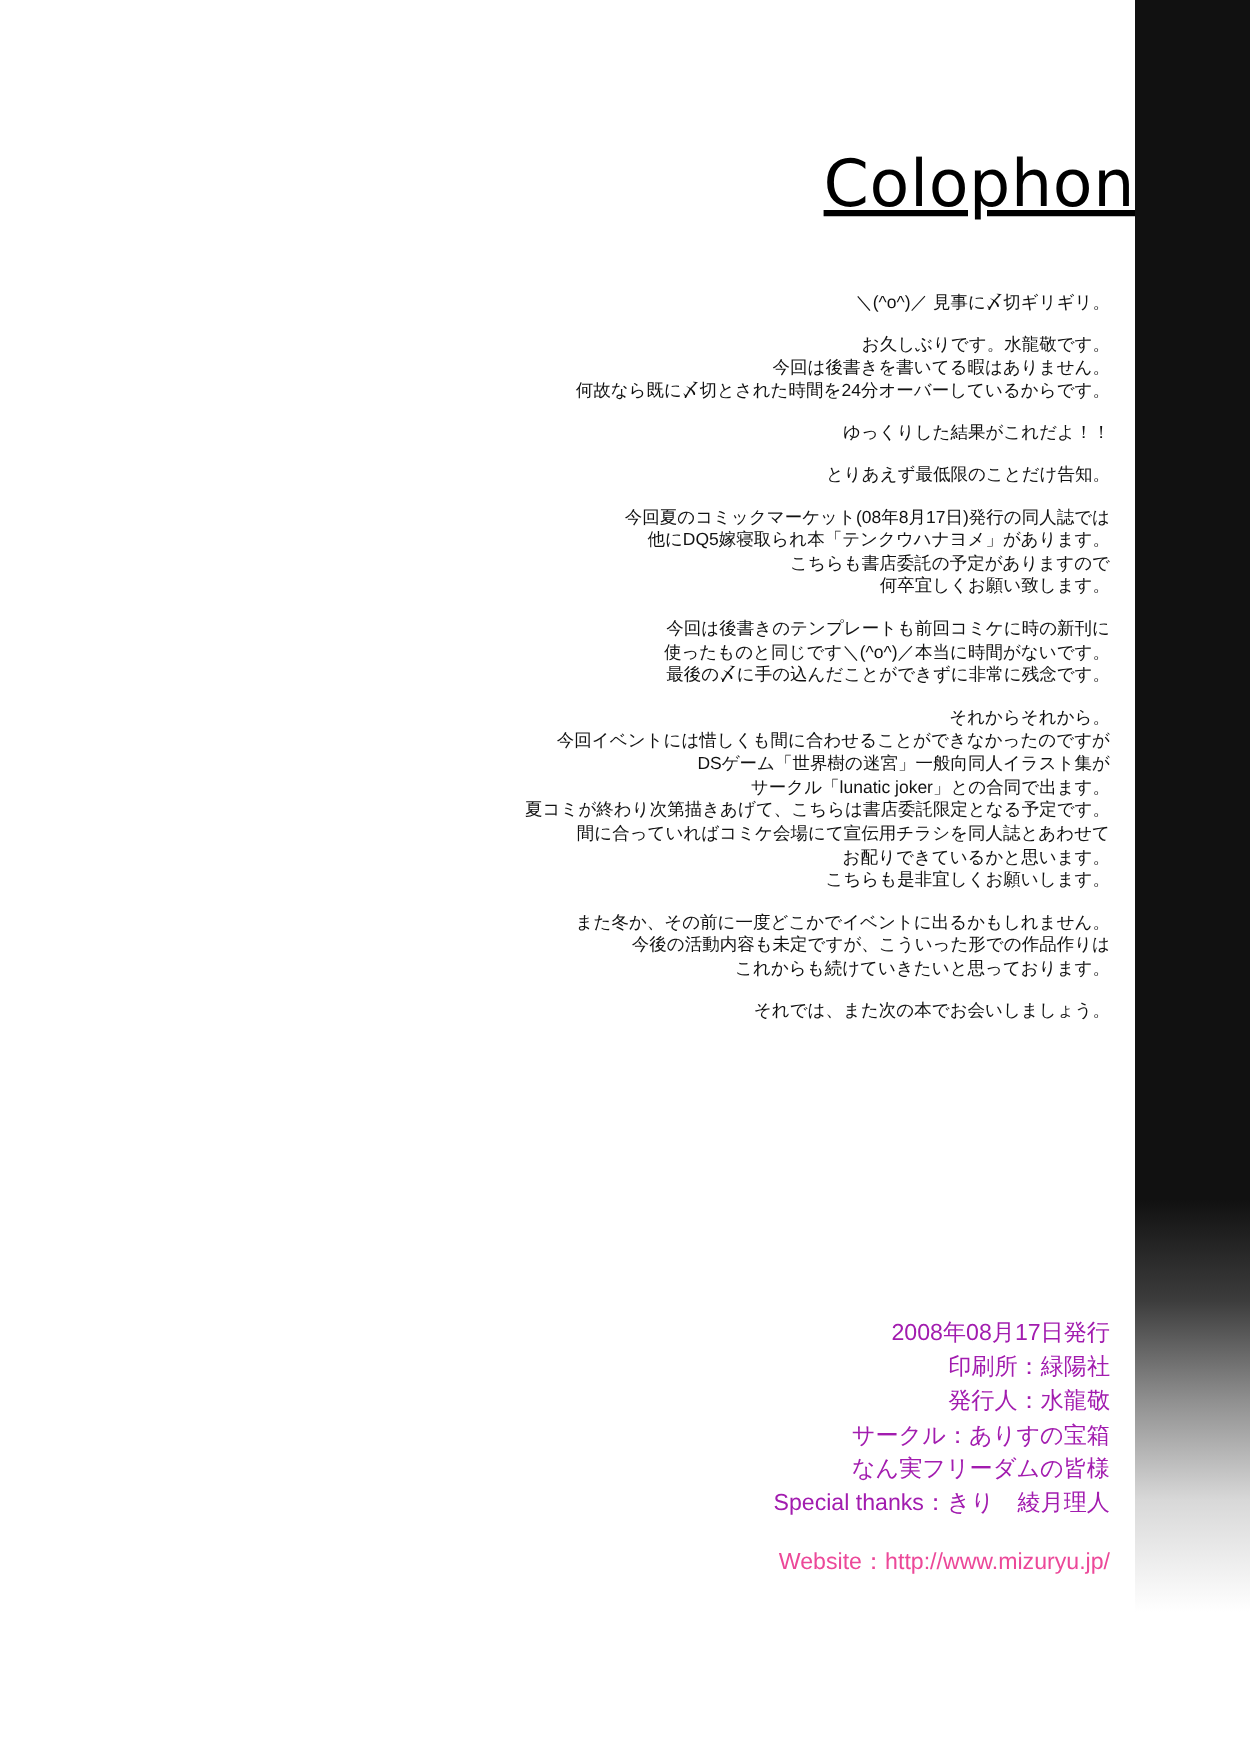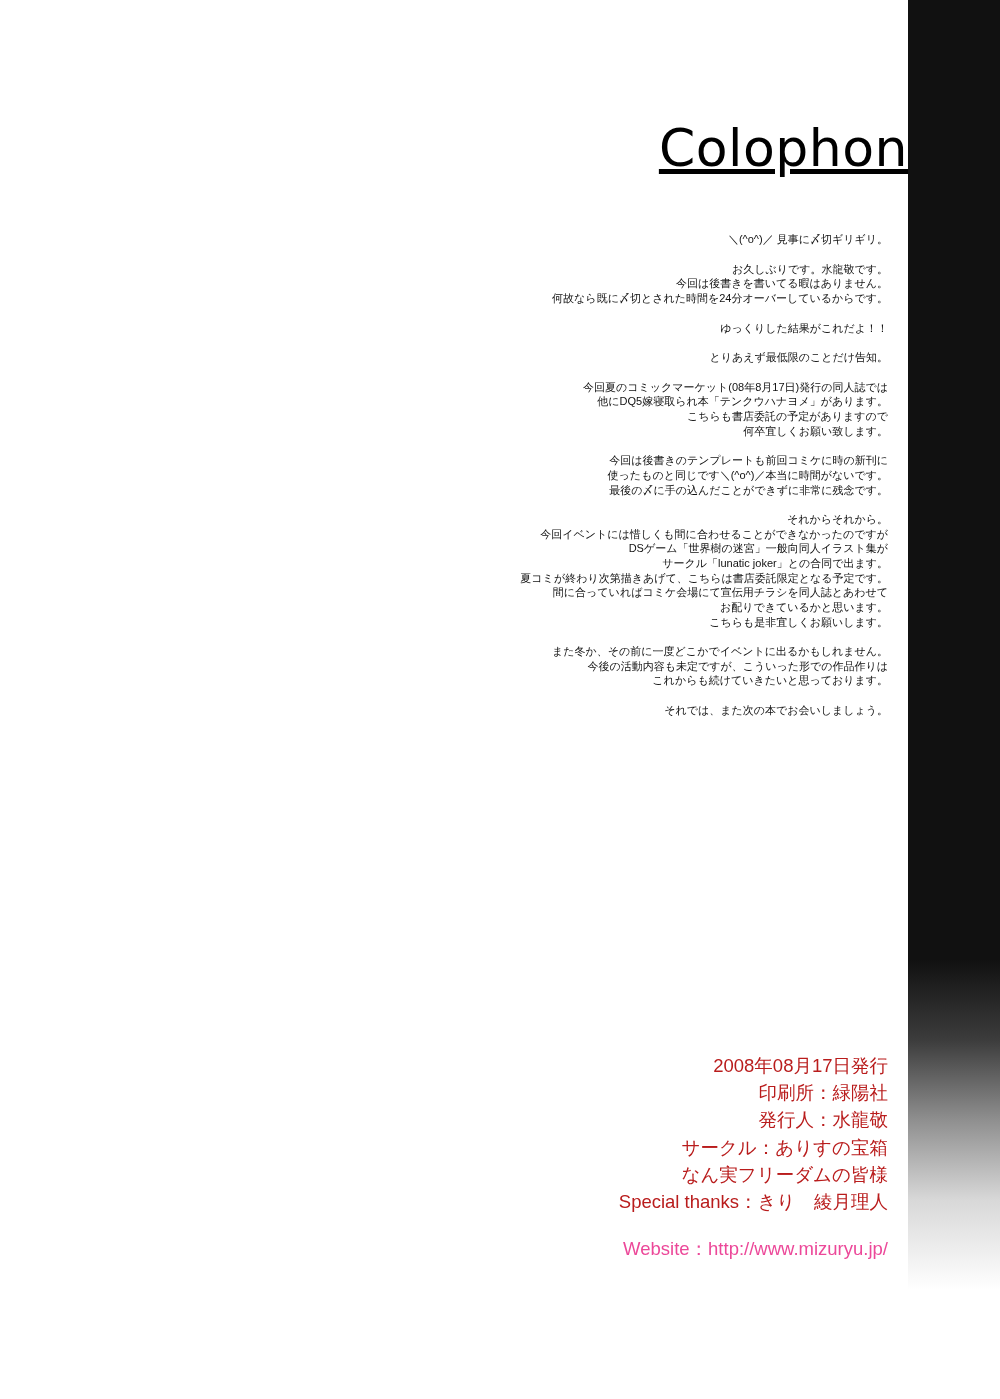--- a/index.html
+++ b/index.html
@@ -55,41 +55,41 @@
     color: #000000;
     line-height: 1;
     text-decoration: underline;
   }
   .afterword {
     position: absolute;
     top: 232px;
     left: 0;
     width: 888px;
     text-align: right;
-    font-size: 11px;
+    font-size: 14px;
     line-height: 1.33;
     color: #111111;
   }
   .afterword p {
     margin: 0 0 15px 0;
     white-space: pre-line;
   }
   .afterword p:last-child {
     margin-bottom: 0;
     padding-left: 29px;
   }
   .colophon-block {
     position: absolute;
     top: 1052px;
     left: 0;
     width: 888px;
     text-align: right;
     font-size: 18.5px;
     line-height: 1.47;
-    color: #b91c1c;
+    color: #a21caf;
   }
   .colophon-block .line {
     display: block;
   }
   .website {
     position: absolute;
     top: 1236px;
     left: 0;
     width: 888px;
     text-align: right;

